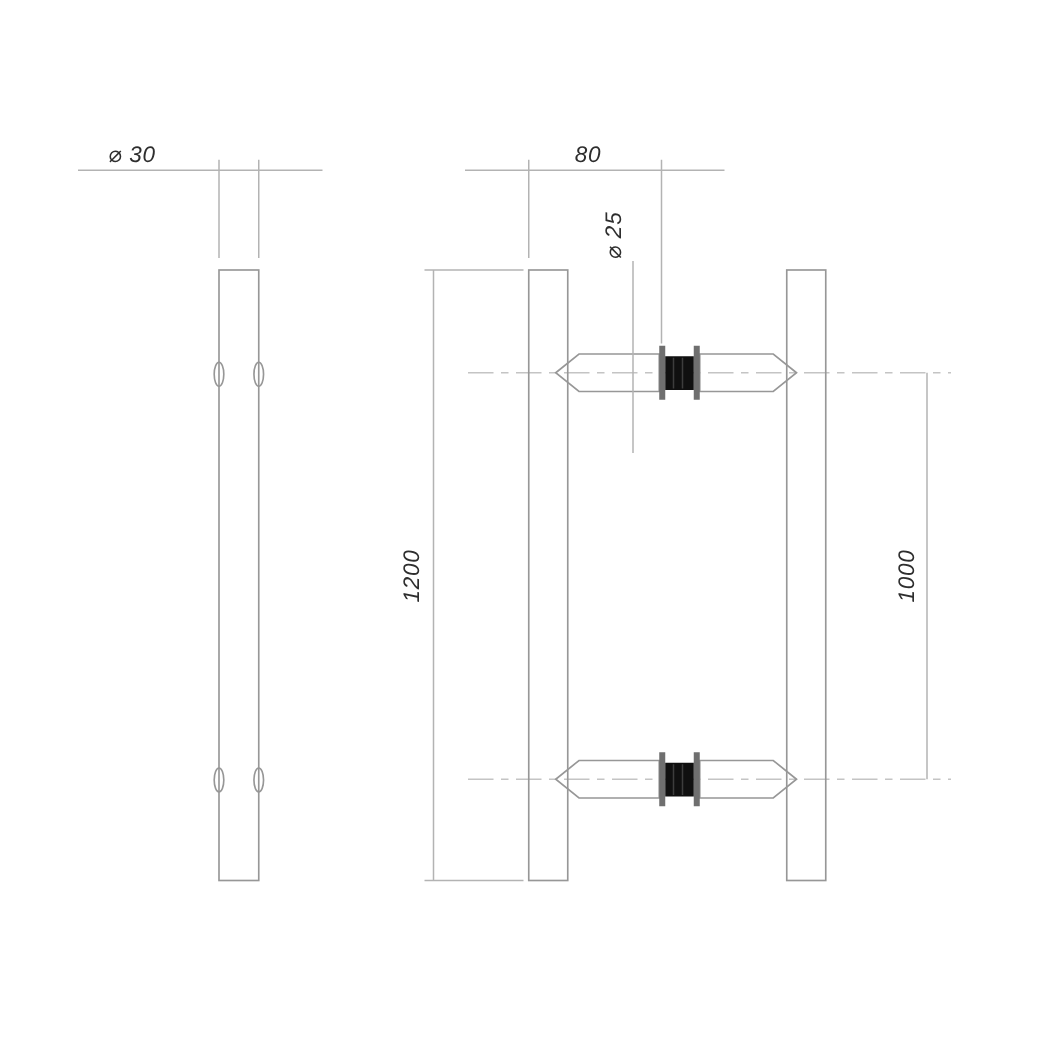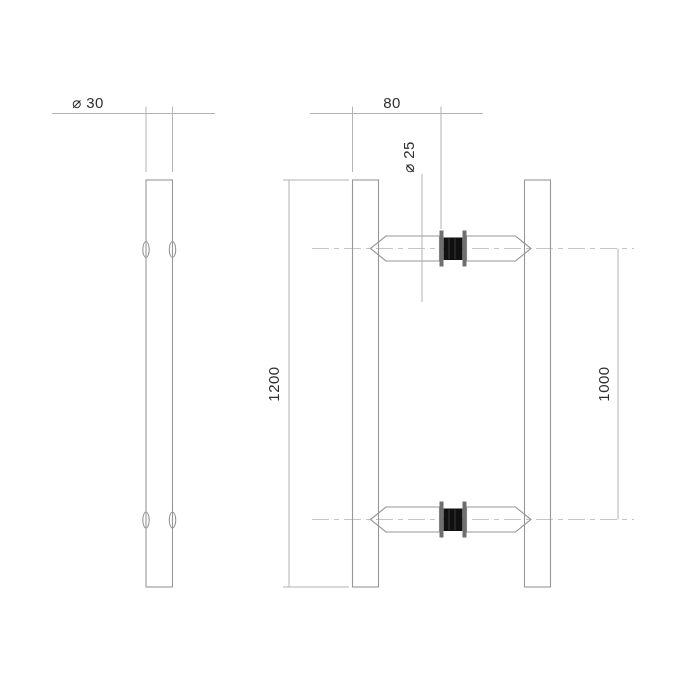--- a/index.html
+++ b/index.html
@@ -1,16 +1,16 @@
 <!DOCTYPE html>
 <html style="--background: #ffffff; --object-line: #979797; --dimension-line: #b3b3b3; --center-line: #c4c4c4; --label-text: #2e2e2e; --flange: #6f6f6f; --spacer: #101010;"><head>
 <meta charset="utf-8">
 <style>
   html,body{margin:0;padding:0;background:#fff;}
-  .canvas{position:relative;width:700px;height:700px;background:var(--background,#fff);overflow:hidden;}
+  .canvas{position:relative;width:700px;height:700px;background:var(--background,#fff);overflow:hidden;font-style:italic;}
   svg{display:block;}
   .lbl{font-family:"Liberation Sans","DejaVu Sans",sans-serif;font-size:15px;fill:var(--label-text,#2e2e2e);letter-spacing:.5px;}
   .obj{stroke:var(--object-line,#979797);stroke-width:1.1;fill:none;}
   .dim{stroke:var(--dimension-line,#b3b3b3);stroke-width:1;fill:none;}
   .cl{stroke:var(--center-line,#c4c4c4);stroke-width:1;fill:none;stroke-dasharray:17 5 5 5;}
   .flange{fill:var(--flange,#6f6f6f);stroke:none;}
   .spacer{fill:var(--spacer,#101010);stroke:none;}
   .hatch{stroke:#3d3d3d;stroke-width:1;}
 </style>
 </head>

